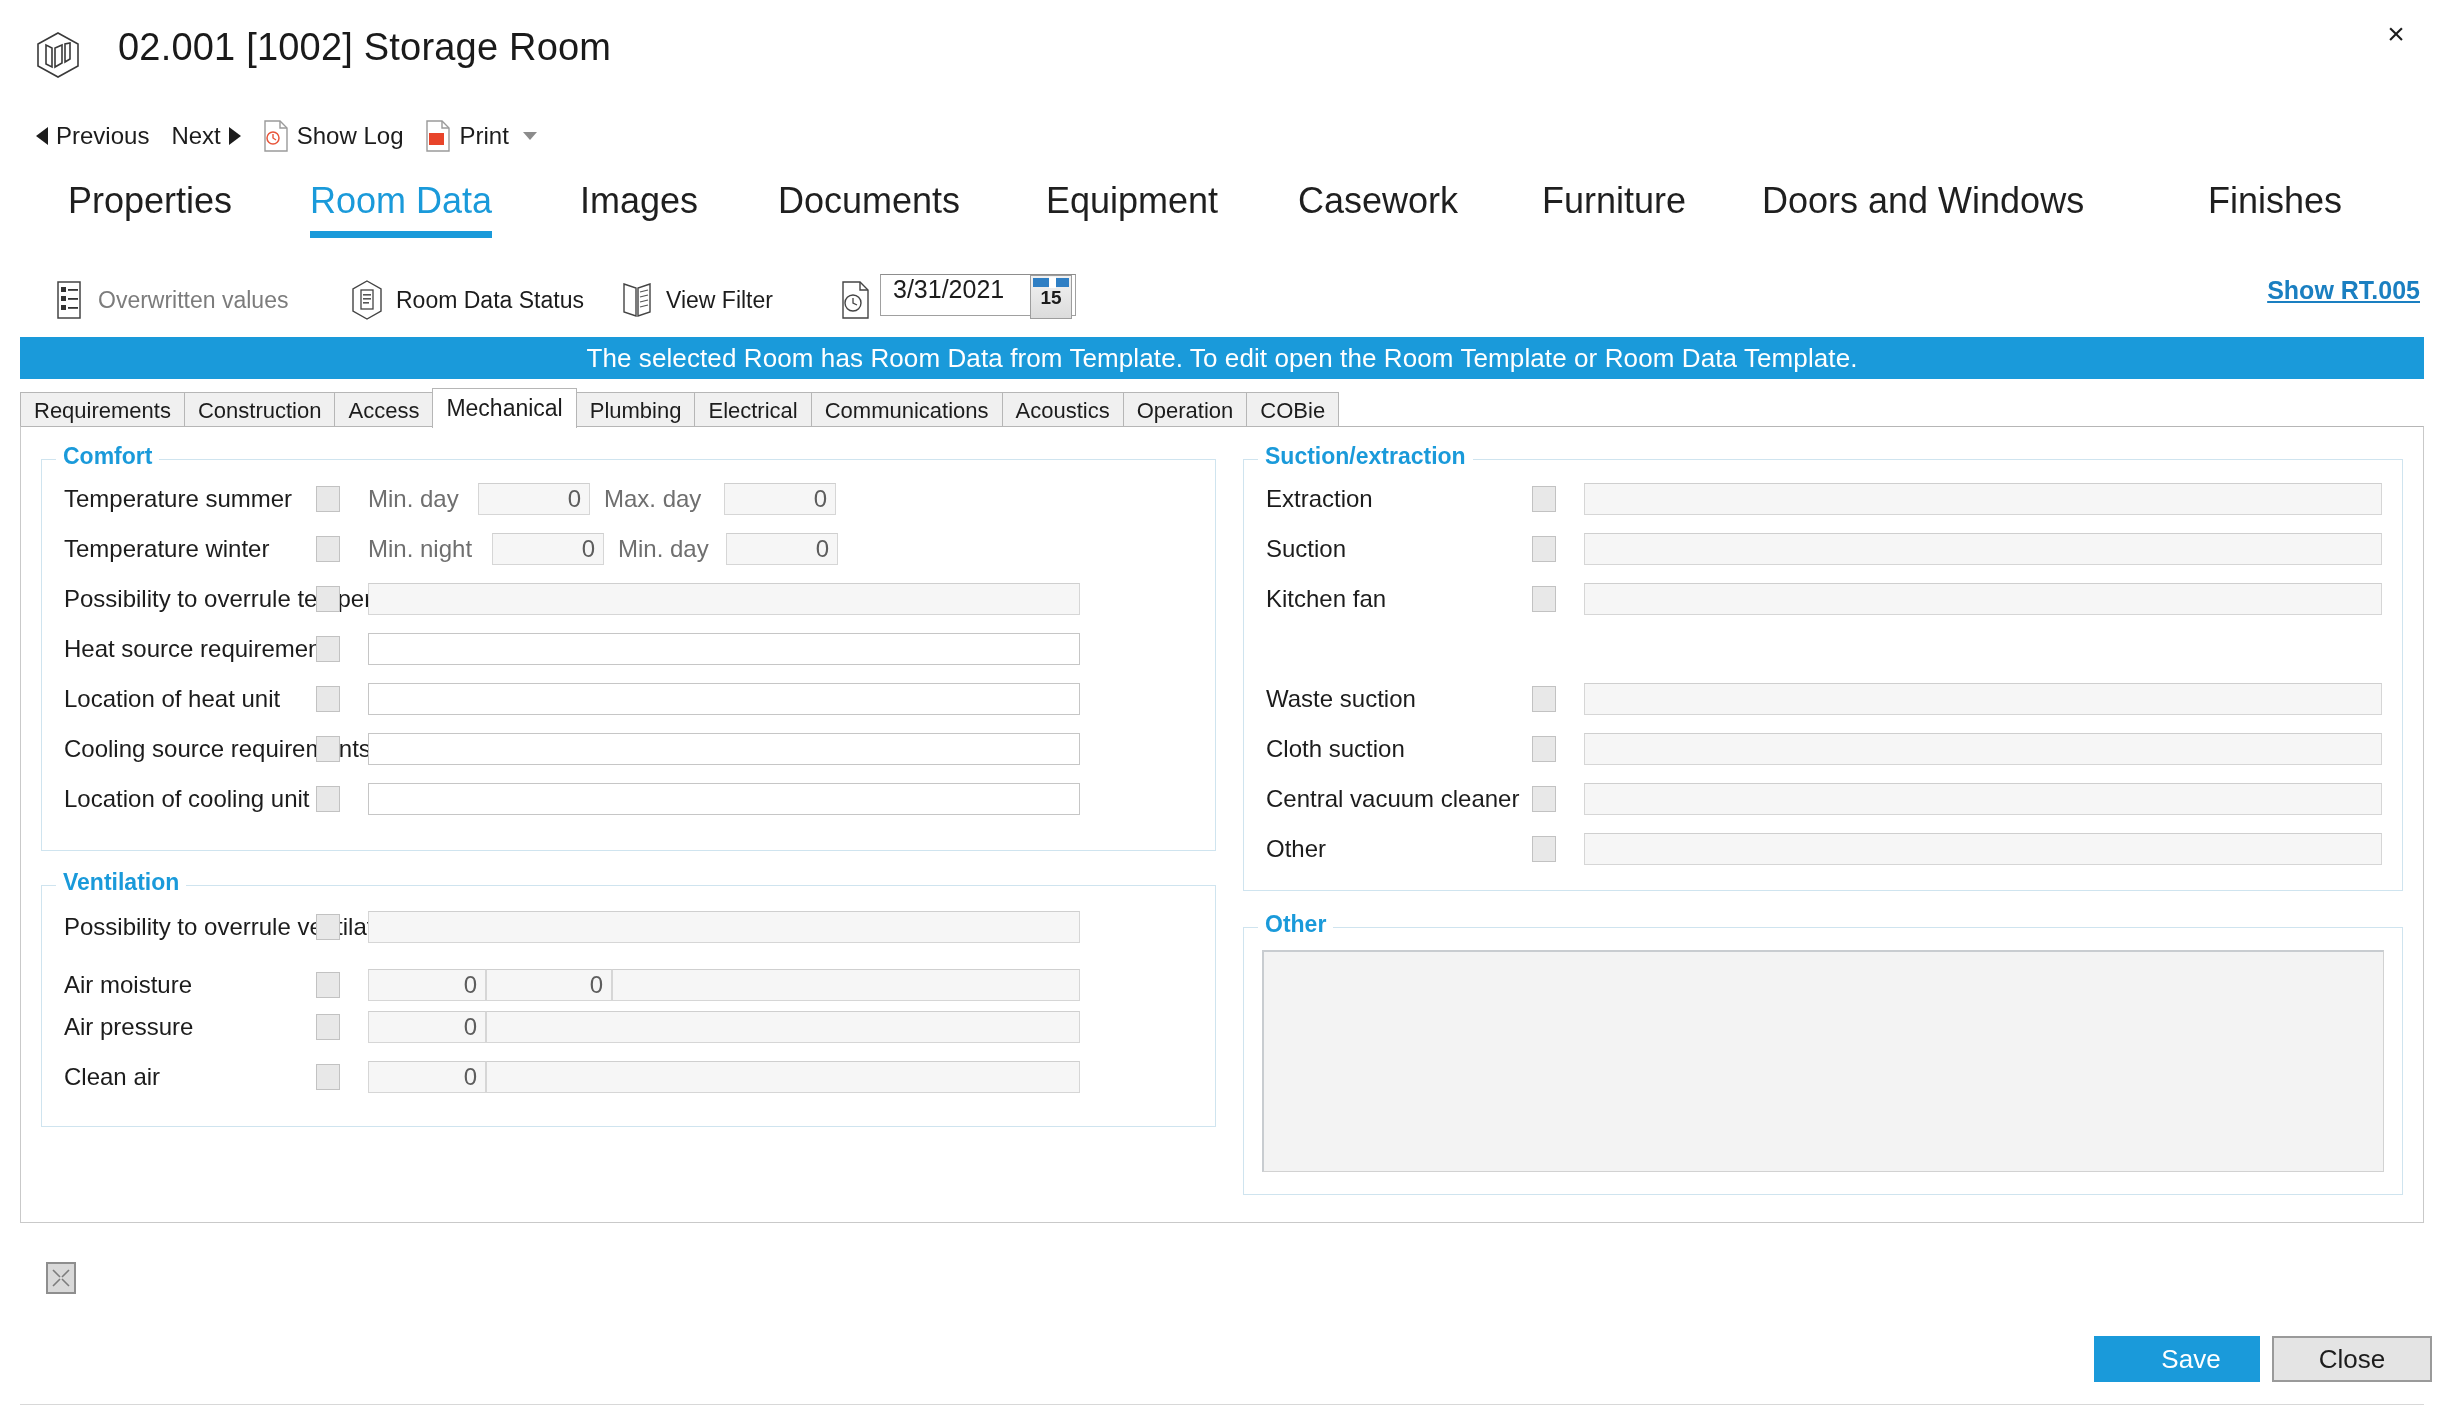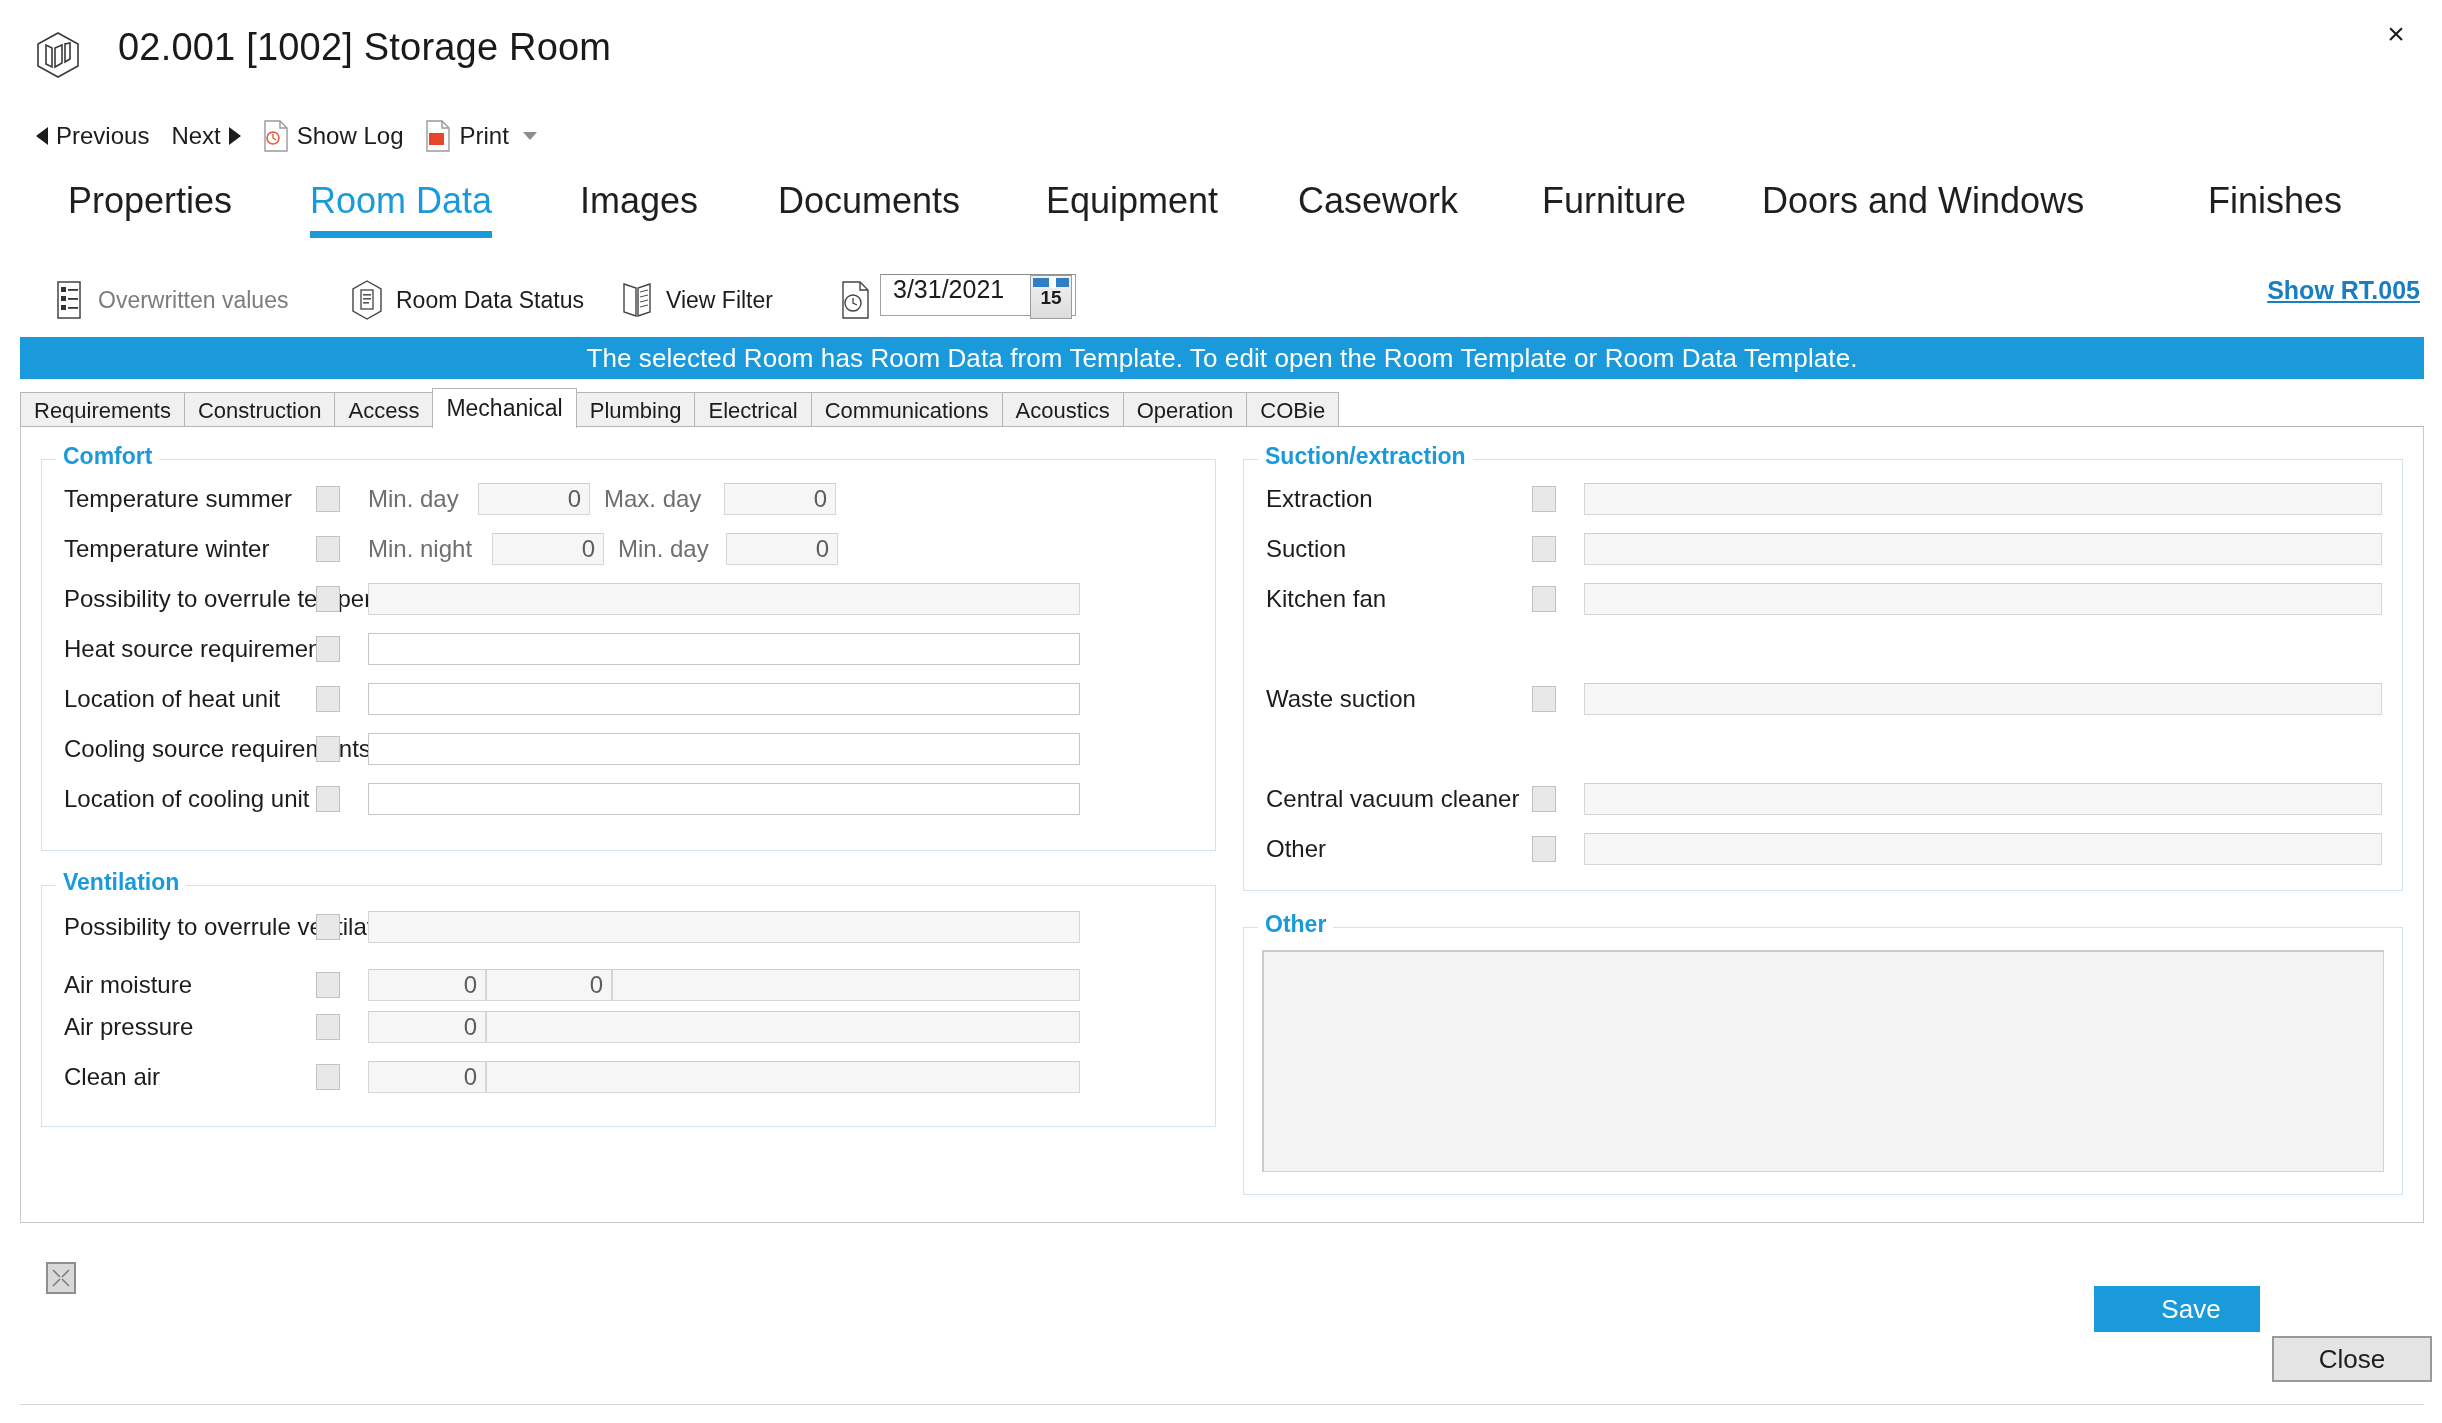--- a/index.html
+++ b/index.html
@@ -367,20 +367,25 @@
       <div class="row" style="top:122px; left:22px; width:1116px;">
         <span class="flbl" style="width:290px;">Kitchen fan</span>
         <span class="chk"></span>
         <span class="inp" style="width:798px; margin-left:28px;"></span>
       </div>
       <div class="row" style="top:222px; left:22px; width:1116px;">
         <span class="flbl" style="width:290px;">Waste suction</span>
         <span class="chk"></span>
         <span class="inp" style="width:798px; margin-left:28px;"></span>
       </div>
+      <div class="row" style="top:272px; left:22px; width:1116px;">
+        <span class="flbl" style="width:290px;">Cloth suction</span>
+        <span class="chk"></span>
+        <span class="inp" style="width:798px; margin-left:28px;"></span>
+      </div>
       <div class="row" style="top:322px; left:22px; width:1116px;">
         <span class="flbl" style="width:290px;">Central vacuum cleaner</span>
         <span class="chk"></span>
         <span class="inp" style="width:798px; margin-left:28px;"></span>
       </div>
       <div class="row" style="top:372px; left:22px; width:1116px;">
         <span class="flbl" style="width:290px;">Other</span>
         <span class="chk"></span>
         <span class="inp" style="width:798px; margin-left:28px;"></span>
       </div>
@@ -391,17 +396,17 @@
       <div class="bigarea" style="left:18px; top:22px; width:1122px; height:222px;"></div>
     </div>
 
   </div>
 
   <svg class="grip" viewBox="0 0 30 32">
     <rect x="1" y="1" width="28" height="30" fill="#d9d9d9" stroke="#8e8e8e" stroke-width="2"></rect>
     <path d="M7,8 L14,15 M23,8 L16,15 M7,24 L14,17 M23,24 L16,17" stroke="#7d7d7d" stroke-width="1.6" fill="none"></path>
   </svg>
 
-  <div class="btn primary" style="left:2094px; top:1286px;padding-left:28px;">Save</div>
+  <div class="btn primary" style="left:2094px; top:1336px;padding-left:28px;">Save</div>
   <div class="btn secondary" style="left:2272px; top:1336px; width:160px;">Close</div>
 
   <div class="footline"></div>
 </div>
 
 </body></html>

